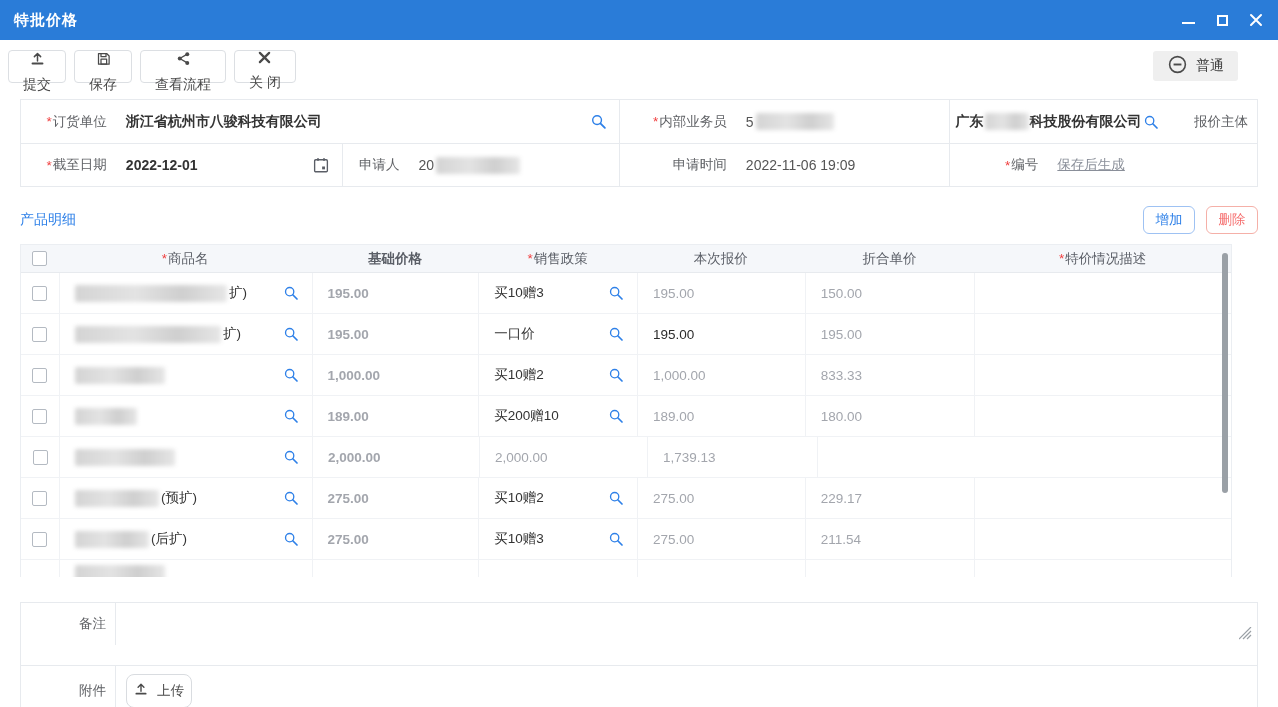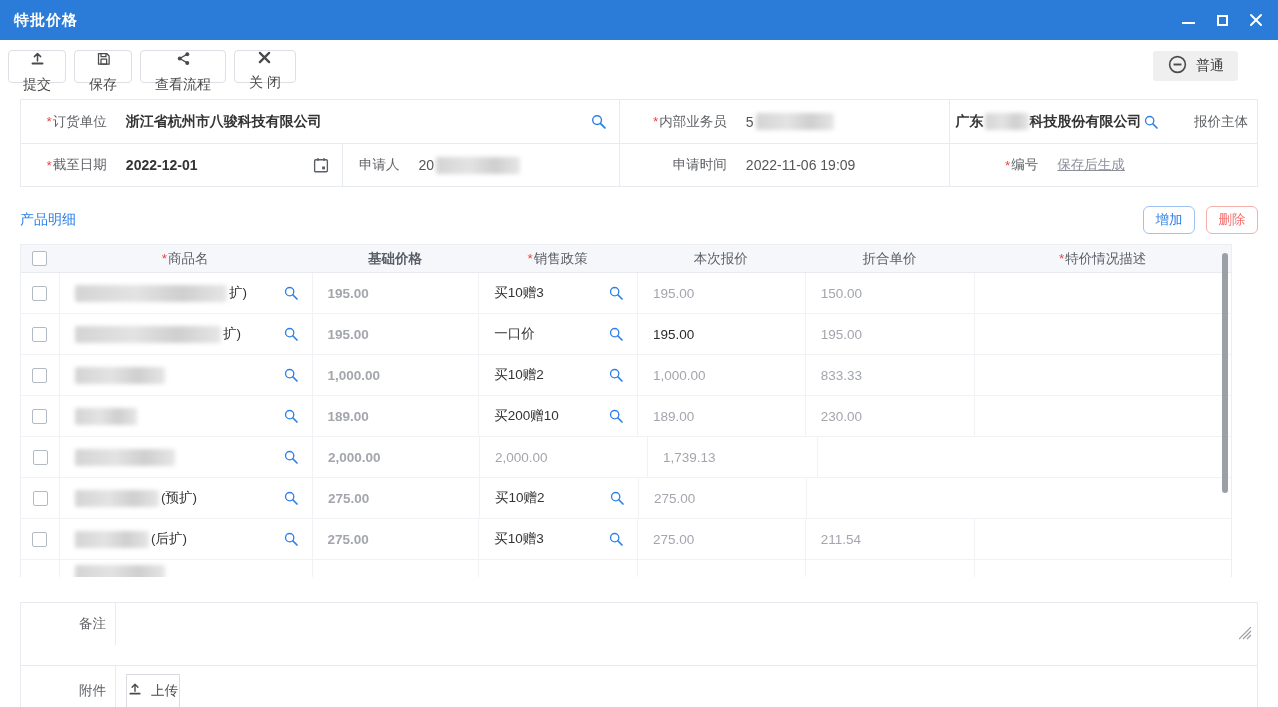--- a/index.html
+++ b/index.html
@@ -92,22 +92,22 @@
   
   .bottombox { margin-top:25px; border:1px solid #e7eaee; }
   .bb-row { display:flex; align-items:stretch; }
   .bb-row + .bb-row { border-top:1px solid #e7eaee;margin-top:20px; }
   .bb-label { width:95px; display:flex; align-items:center; justify-content:flex-end;
     padding-right:9px; color:#606266; font-size:13.5px; border-right:1px solid #e7eaee; }
   .bb-value { flex:1; position:relative; display:flex; align-items:center; padding:6px 10px; }
   .remark-area { width:100%; height:30px; border:none; resize:none; outline:none;
     font-family:inherit; font-size:14px; background:transparent; }
   .resize-grip { position:absolute; right:5px; bottom:5px; width:13px; height:13px; cursor:nwse-resize; }
-  .upload-btn { display:inline-flex; align-items:center; gap:9px; height:34px; padding:0 1px;
-    background:#fff; border:1px solid #d9dce0; border-radius:0; color:#4a4a4a;
+  .upload-btn { display:inline-flex; align-items:center; gap:9px; height:34px; padding:0 7px;
+    background:#fff; border:1px solid #d9dce0; border-radius:8px; color:#4a4a4a;
     font-size:13.5px; cursor:pointer; }
 </style>
 </head>
 <body>
 
 <div class="win">
 
   <div class="titlebar">
     <span class="title">特批价格</span>
     <div class="winctrls">
@@ -429,21 +429,21 @@
         <svg width="16" height="16" viewBox="0 0 24 24" fill="none">
                   <circle cx="10" cy="10" r="6.2" stroke="#2e80e8" stroke-width="2"></circle>
                   <path d="M15 15 L21 21" stroke="#2e80e8" stroke-width="2.6" stroke-linecap="round"></path>
                 </svg>
       </span>
     </div>
     <div class="tc tc-quote cell-border">
       <span class="num">189.00</span>
     </div>
     <div class="tc tc-unit cell-border">
-      <span class="num">230.00</span>
+      <span class="num">180.00</span>
     </div>
     <div class="tc tc-desc cell-border">
       <span></span>
     </div>
   </div>
           <div class="trow r4">
     <div class="tc tc-check">
               <span class="cb"></span>
             </div>
     <div class="tc tc-name cell-border">
@@ -494,20 +494,23 @@
       <span class="policy-text">买10赠2</span>
       <span class="rowicon">
         <svg width="16" height="16" viewBox="0 0 24 24" fill="none">
                   <circle cx="10" cy="10" r="6.2" stroke="#2e80e8" stroke-width="2"></circle>
                   <path d="M15 15 L21 21" stroke="#2e80e8" stroke-width="2.6" stroke-linecap="round"></path>
                 </svg>
       </span>
     </div>
     <div class="tc tc-quote cell-border">
       <span class="num">275.00</span>
+    </div>
+    <div class="tc tc-unit cell-border">
+      <span class="num">229.17</span>
     </div>
     <div class="tc tc-desc cell-border">
       <span></span>
     </div>
   </div>
           <div class="trow r6">
     <div class="tc tc-check">
               <span class="cb"></span>
             </div>
     <div class="tc tc-name cell-border">

